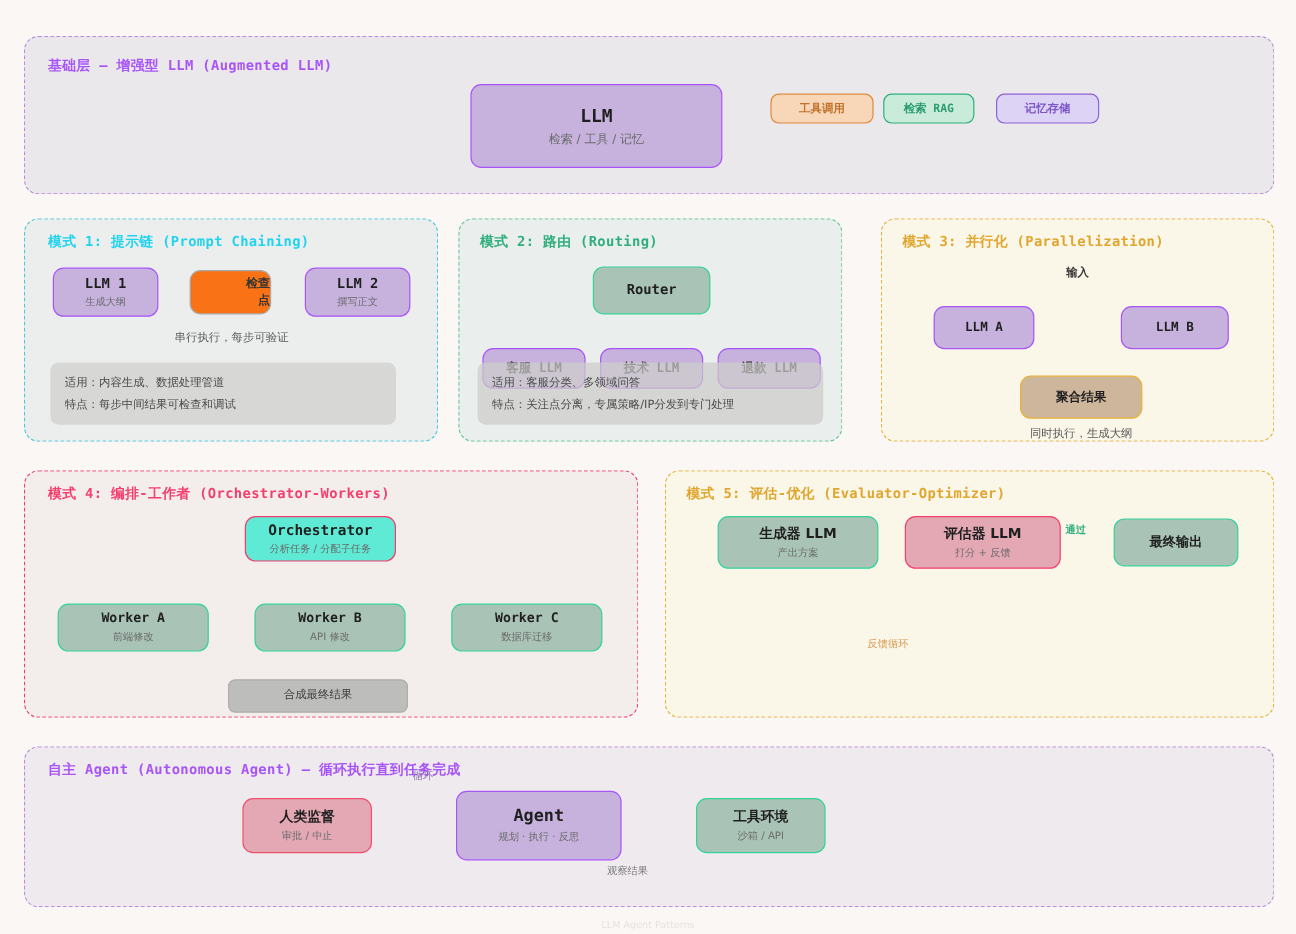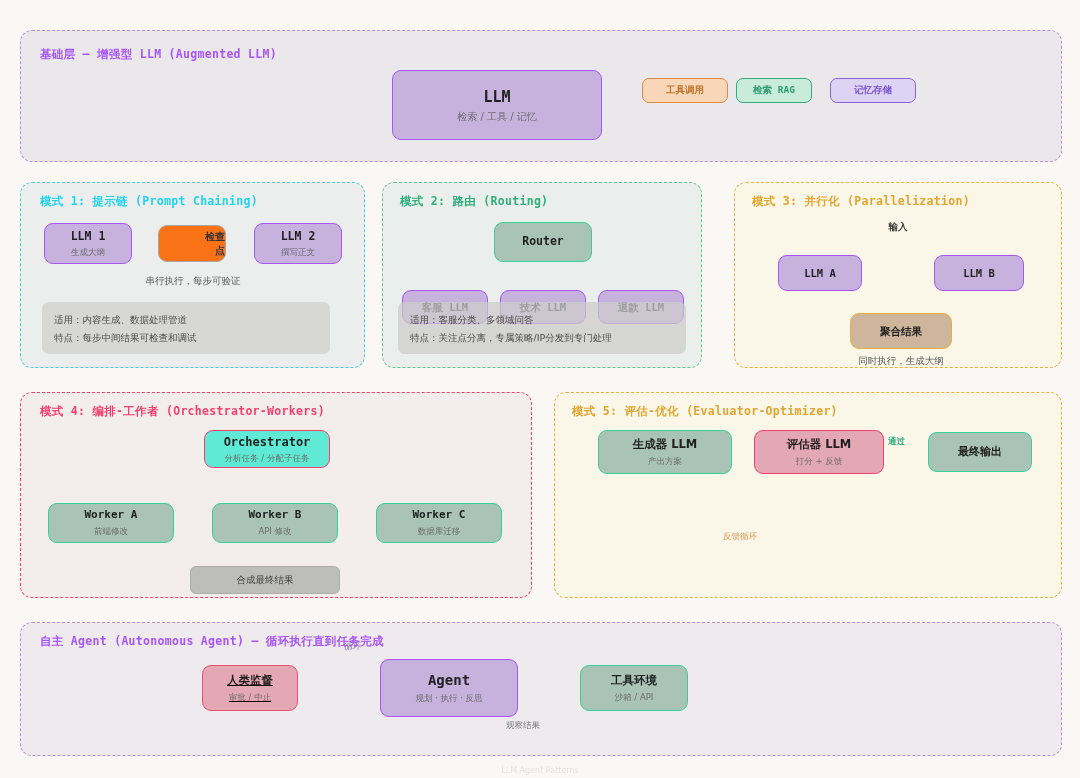--- a/index.html
+++ b/index.html
@@ -198,21 +198,21 @@
 </div>
 <div class="node" style="left:928px;top:432px;width:104px;height:40px;background:#a9c4b6;border:1.5px solid #34d399;">
   <span class="t" style="font-size:11px;color:#1f1f1f;font-family:'DejaVu Sans',sans-serif;">最终输出</span>
 </div>
 <div class="elabel" style="left:888px;top:436px;color:#2fae7e;font-family:'DejaVu Sans',sans-serif;font-weight:bold;">通过</div>
 <div class="elabel" style="left:710px;top:531px;width:60px;text-align:center;color:#d89a52;font-family:'DejaVu Sans',sans-serif;">反馈循环</div>
 
 <div class="panel" style="left:20px;top:622px;width:1042px;height:134px;background:#eeeaee;border:1.5px dashed #b98de0;"></div>
 <div class="panel-title" style="left:40px;top:634px;color:#a855f7;">自主 Agent (Autonomous Agent) — 循环执行直到任务完成</div>
 
-<div class="node" style="left:202px;top:665px;width:96px;height:46px;background:#e3a8b4;border:1.5px solid #f0506e;text-decoration:underline;">
+<div class="node" style="left:202px;top:665px;width:108px;height:46px;background:#e3a8b4;border:1.5px solid #f0506e;">
   <span class="t" style="font-size:11.5px;color:#1f1f1f;font-family:'DejaVu Sans',sans-serif;">人类监督</span>
   <span class="s" style="font-size:8.5px;">审批 / 中止</span>
 </div>
 <div class="node" style="left:380px;top:659px;width:138px;height:58px;background:#c7b2de;border:1.6px solid #a855f7;">
   <span class="t" style="font-size:14px;color:#1f1f1f;">Agent</span>
   <span class="s" style="font-size:8.5px;">规划 · 执行 · 反思</span>
 </div>
 <div class="node" style="left:580px;top:665px;width:108px;height:46px;background:#a9c4b6;border:1.5px solid #34d399;">
   <span class="t" style="font-size:11.5px;color:#1f1f1f;font-family:'DejaVu Sans',sans-serif;">工具环境</span>
   <span class="s" style="font-size:8.5px;">沙箱 / API</span>

